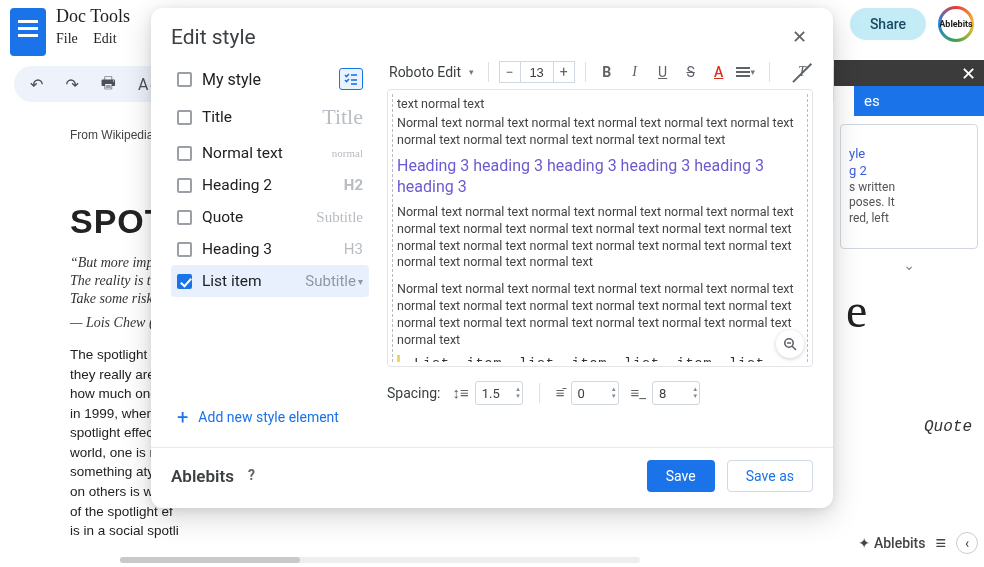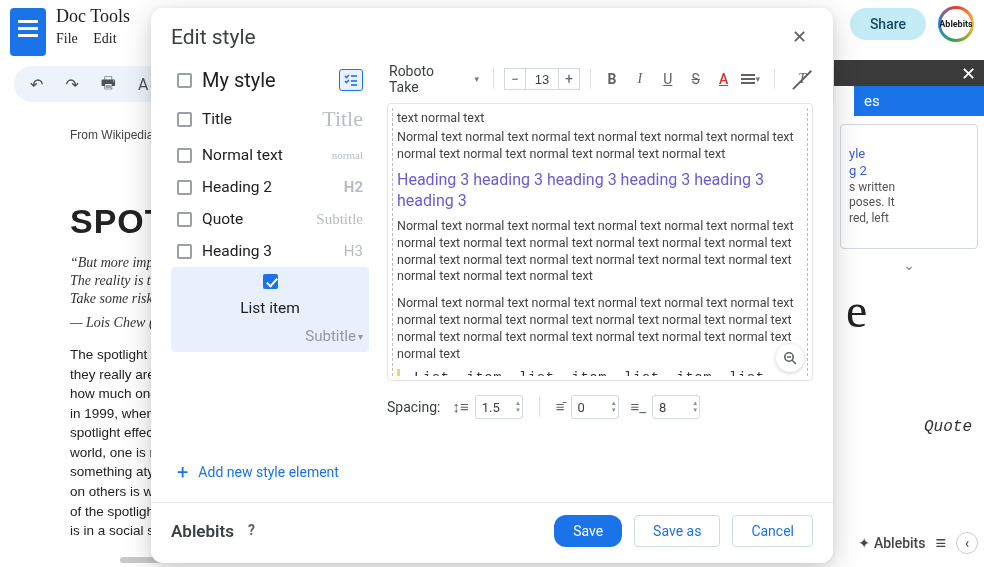--- a/index.html
+++ b/index.html
@@ -192,40 +192,39 @@
     gap: 10px;
     cursor: pointer;
   }
   .style-row .cb {
     width: 15px; height: 15px;
     border: 2px solid #9aa0a6;
     border-radius: 2px;
     flex-shrink: 0;
     display: inline-block;
   }
-  .style-row.head .name { font-size: 20px; font-weight: 400; color: #202124; }
+  .style-row.head .name { font-size: 16px; font-weight: 400; color: #202124; }
   .style-row .name { font-size: 15.5px; color: #202124; }
   .style-row .suffix { margin-left: auto; color: #b7bcc2; font-size: 15px; }
   .style-row.head .suffix-icon {
     margin-left: auto;
     width: 24px; height: 22px;
     border: 1.5px solid #1a73e8;
     border-radius: 3px;
     display: flex; align-items: center; justify-content: center;
     color: #1a73e8;
     background: #eaf2fe;
   }
   .style-row.title .suffix { font-size: 22px; font-family: Georgia, serif; color: #b9bec4; }
   .style-row.normaltext .suffix { font-size: 11px; font-family: Georgia, serif;}
   .style-row.h2 .suffix { font-size: 15px; font-weight: 700;}
   .style-row.quote .suffix { font-family: Georgia, serif; }
   .style-row.h3 .suffix { font-size: 15px; }
   .style-row.selected {
     background: #e9f0fd;
-    flex-direction: column;
   }
   .style-row.selected .cb {
     background: #1a73e8;
     border-color: #1a73e8;
     position: relative;
   }
   .style-row.selected .cb::after {
     content: "";
     position: absolute;
     left: 4px; top: 0px;
@@ -365,21 +364,21 @@
     cursor:pointer;
   }
   .foot-actions { margin-left:auto; display:flex; gap:12px;}
   .btn {
     padding: 7px 18px;
     border-radius: 4px;
     font-size: 14px;
     cursor: pointer;
     border: 1px solid transparent;
   }
-  .btn-primary { background:#1a73e8; color:#fff;border-radius:12px; }
+  .btn-primary { background:#1a73e8; color:#fff; }
   .btn-outline { background:#fff; color:#1a73e8; border-color:#cfd8e3;}
 </style>
 </head>
 <body>
 
 <div class="app-bar">
   <div class="docs-logo"></div>
   <div class="title-area">
     <div class="doc-title">Doc Tools</div>
     <div class="menu-row">
@@ -508,21 +507,21 @@
         </div>
 
         <div class="add-row">
           <span class="plus">+</span>
           <span>Add new style element</span>
         </div>
       </div>
 
       <div class="edit-col">
         <div class="format-bar">
-          <span class="font-sel">Roboto Take</span>
+          <span class="font-sel">Roboto Edit</span>
           <span class="font-dd">▾</span>
           <span class="vline"></span>
           <div class="size-group">
             <div class="sq-btn">−</div>
             <input class="size-input" value="13" style="">
             <div class="sq-btn">+</div>
           </div>
           <span class="vline"></span>
           <span class="fmt-btn fmt-b">B</span>
           <span class="fmt-btn fmt-i">I</span>
@@ -599,17 +598,16 @@
     </div>
 
     <div class="modal-hr"></div>
 
     <div class="modal-foot">
       <span class="brand">Ablebits</span>
       <span class="help-q">?</span>
       <div class="foot-actions">
         <div class="btn btn-primary">Save</div>
         <div class="btn btn-outline">Save as</div>
-        <div class="btn btn-outline">Cancel</div>
       </div>
     </div>
   </div>
 </div>
 
 </body></html>

